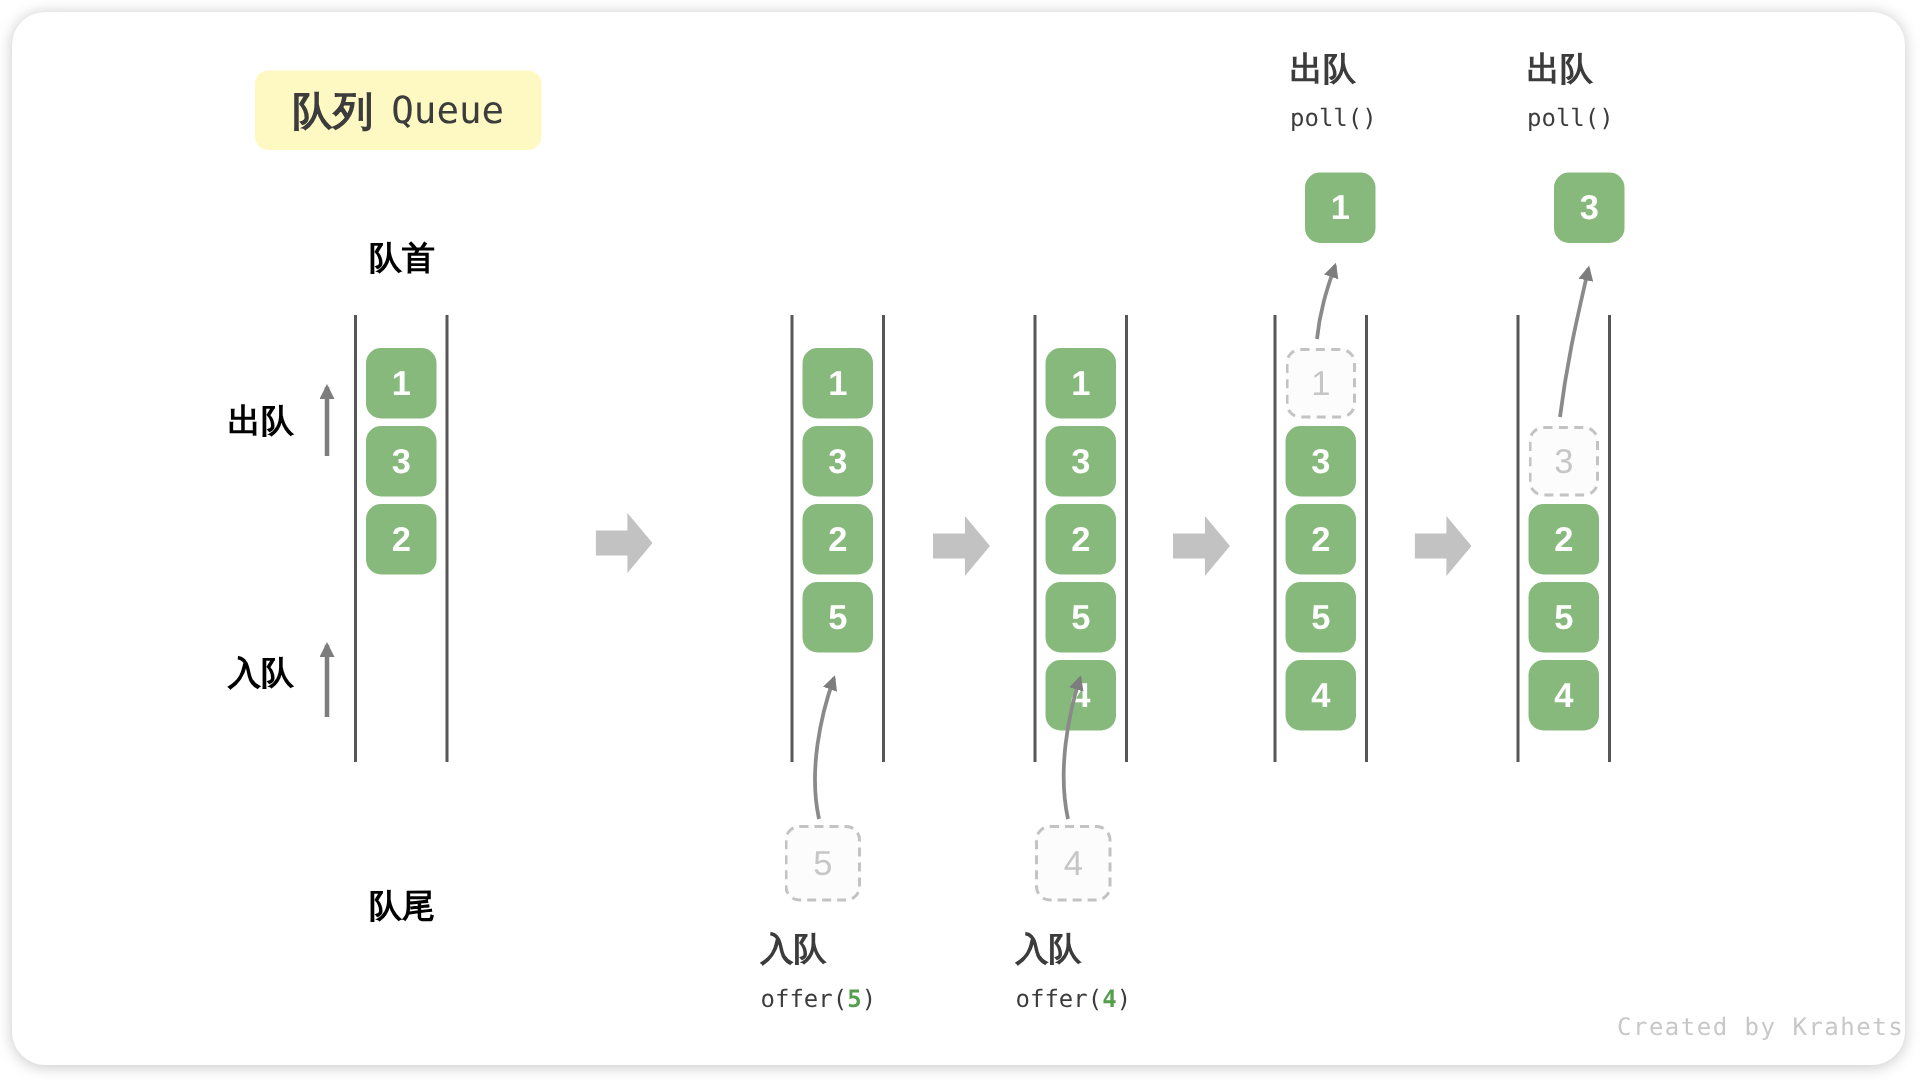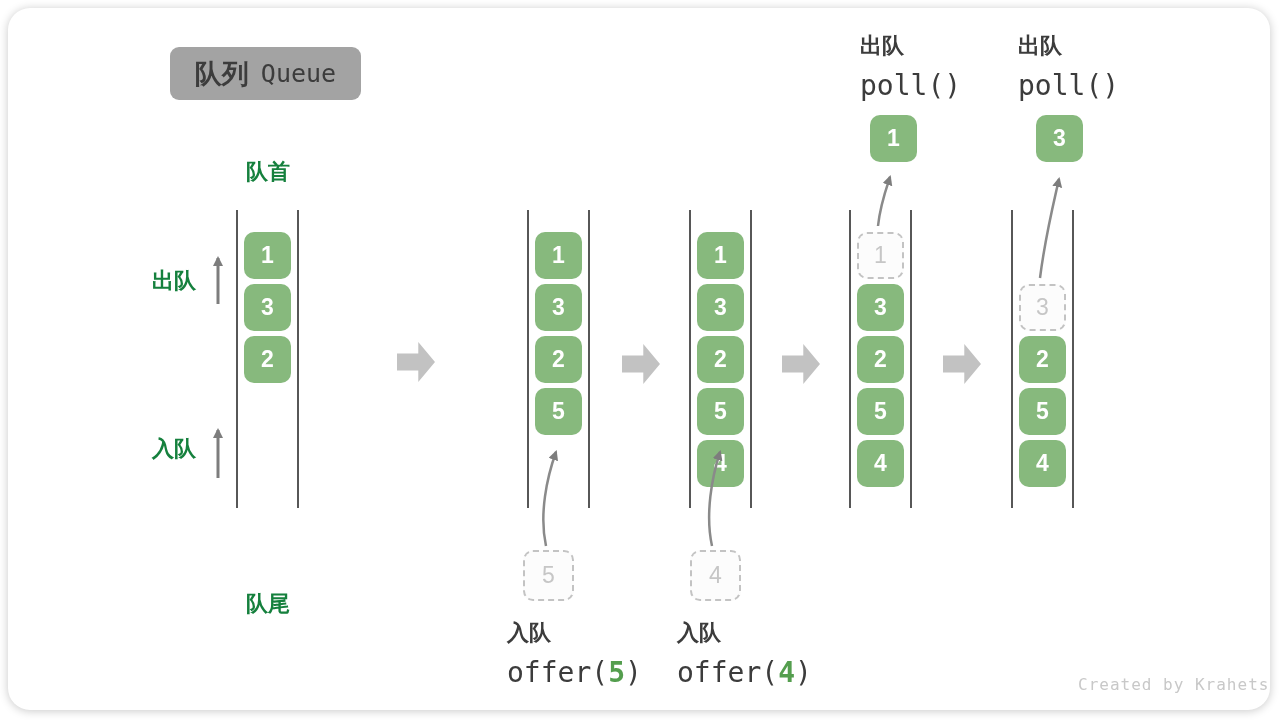--- a/index.html
+++ b/index.html
@@ -17,36 +17,36 @@
     width: 1262px; height: 702px;
     background: #ffffff;
     border-radius: 22px;
     box-shadow: 0 1px 10px rgba(0,0,0,0.22);
   }
   
   .badge {
     position: absolute;
     left: 170px; top: 47px;
     width: 191px; height: 53px;
-    background: #a3a3a3;
+    background: #fef9c3;
     border-radius: 9px;
     display: flex;
     align-items: center;
     justify-content: center;
     gap: 12px;
   }
   .badge-zh { font-size: 27px; font-weight: 700; color: #3c3c3c; }
   .badge-en { font-size: 25px; color: #3c3c3c; font-family: "DejaVu Sans Mono", "Liberation Mono", monospace; }
 
   
   .cjk-label {
     position: absolute;
     font-size: 22px;
     font-weight: 700;
-    color: #15803d;
+    color: #000000;
     white-space: nowrap;
   }
   .centered { width: 64px; text-align: center; }
 
   
   .vline {
     position: absolute;
     top: 210px;
     width: 2px;
     height: 298px;
@@ -88,21 +88,21 @@
     white-space: nowrap;
   }
   .op .op-title {
     font-size: 22px;
     font-weight: 700;
     color: #3c3c3c;
     display: block;
     margin-bottom: 8px;
   }
   .op .op-code {
-    font-size: 28px;
+    font-size: 16px;
     color: #3c3c3c;
     font-family: "DejaVu Sans Mono", "Liberation Mono", monospace;
     display: block;
   }
   .op .arg { color: #549e4e; font-weight: 700; }
 
   
   .blockarrow {
     position: absolute;
     width: 38px; height: 40px;

